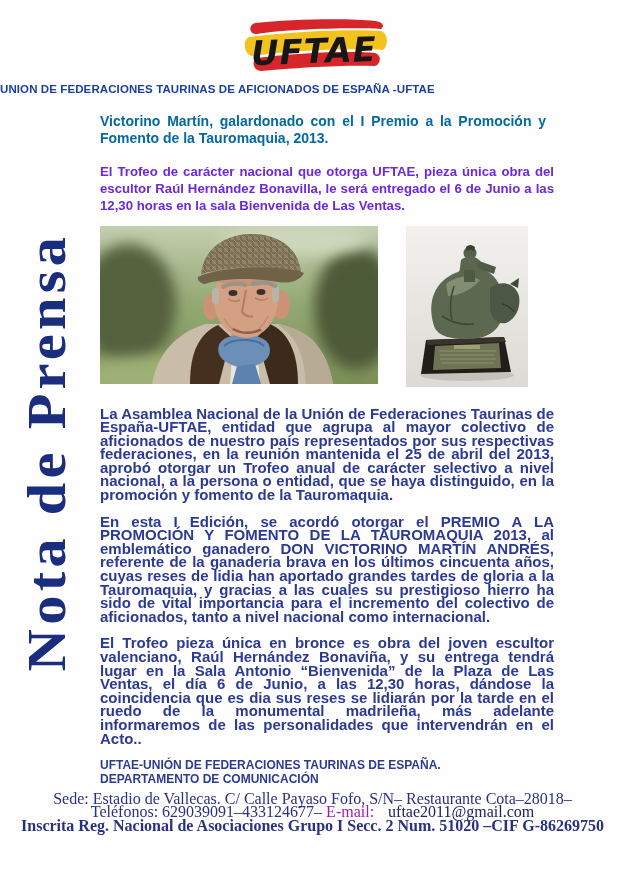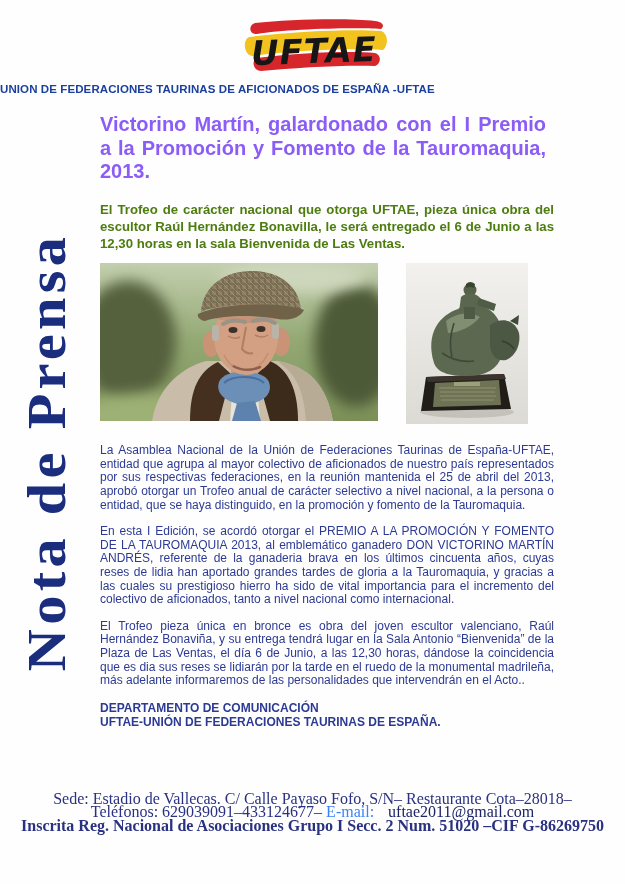--- a/index.html
+++ b/index.html
@@ -14,38 +14,38 @@
             font-size:11.5px;font-weight:bold;color:#1b3f9e;letter-spacing:.1px;}
 
   
   .vertical-title{position:absolute;left:47px;top:452px;white-space:nowrap;
                   transform:translate(-50%,-50%) rotate(-90deg) scaleX(1.08);
                   font-family:"Liberation Serif",serif;font-weight:bold;
                   font-size:54px;letter-spacing:4px;color:#1b2d7d;}
 
   
   .content{position:absolute;left:100px;top:113px;width:454px;}
-  .headline{margin:0 8px 17px 0;font-size:20px;font-weight:bold;color:#8b5cf6;
+  .headline{margin:0 8px 17px 0;font-size:14px;font-weight:bold;color:#0369a1;
             text-align:justify;line-height:1.18;}
-  .subheadline{margin:0 0 11px 0;font-size:13.2px;font-weight:bold;color:#4d7c0f;
+  .subheadline{margin:0 0 11px 0;font-size:13.2px;font-weight:bold;color:#6d28d9;
                text-align:justify;line-height:1.3;}
 
   .photos{display:flex;gap:28px;align-items:flex-start;margin:4px 0 20px 0;}
   .portrait-svg{width:278px;height:158px;display:block;}
   .trophy-svg{width:122px;height:161px;display:block;}
 
-  .body-par{margin:0 0 13px 0;font-size:12px;font-weight:normal;color:#2c3a94;
+  .body-par{margin:0 0 13px 0;font-size:15px;font-weight:bold;color:#2c3a94;
             text-align:justify;line-height:13.6px;}
   .dept{margin-top:12px;font-size:12px;font-weight:bold;color:#2c3a94;line-height:14px;}
 
   
   .footer{position:absolute;left:0;right:0;top:792px;text-align:center;
           font-family:"Liberation Serif",serif;color:#2a3180;font-size:16px;line-height:13px;}
   .footer .registry{font-weight:bold;margin-top:1px;text-align:center;}
-  .footer .email-label{color:#3b82f6;}
+  .footer .email-label{color:#a21caf;}
   .footer .email{color:#1d2464;margin-left:10px;}
 </style>
 </head>
 <body>
 
 <div class="page">
 
   <div class="logo">
     <svg viewBox="0 0 158 68" width="158" height="68">
       <path fill="#d6252b" d="M20,13 C55,9 115,8 140,11 C148,12 150,16 146,19 C120,17 50,19 22,24 C14,25 13,15 20,13 Z"></path>
@@ -157,22 +157,22 @@
         <polygon points="73,35 90,41 88,48 71,42" fill="#505c46"></polygon>
         <rect x="58" y="44" width="11" height="12" fill="#4e5a44"></rect>
       </svg>
     </div>
 
     <p class="body-par">La Asamblea Nacional de la Unión de Federaciones Taurinas de España-UFTAE, entidad que agrupa al mayor colectivo de aficionados de nuestro país representados por sus respectivas federaciones, en la reunión mantenida el 25 de abril del 2013, aprobó otorgar un Trofeo anual de carácter selectivo a nivel nacional, a la persona o entidad, que se haya distinguido, en la promoción y fomento de la Tauromaquia.</p>
     <p class="body-par">En esta I Edición, se acordó otorgar el PREMIO A LA PROMOCIÓN Y FOMENTO DE LA TAUROMAQUIA 2013, al emblemático ganadero DON VICTORINO MARTÍN ANDRÉS, referente de la ganaderia brava en los últimos cincuenta años, cuyas reses de lidia han aportado grandes tardes de gloria a la Tauromaquia, y gracias a las cuales su prestigioso hierro ha sido de vital importancia para el incremento del colectivo de aficionados, tanto a nivel nacional como internacional.</p>
     <p class="body-par">El Trofeo pieza única en bronce es obra del joven escultor valenciano, Raúl Hernández Bonaviña, y su entrega tendrá lugar en la Sala Antonio “Bienvenida” de la Plaza de Las Ventas, el día 6 de Junio, a las 12,30 horas, dándose la coincidencia que es dia sus reses se lidiarán por la tarde en el ruedo de la monumental madrileña, más adelante informaremos de las personalidades que intervendrán en el Acto..</p>
 
     <div class="dept">
+      <div>UFTAE-UNIÓN DE FEDERACIONES TAURINAS DE ESPAÑA.</div>
       <div>DEPARTAMENTO DE COMUNICACIÓN</div>
-      <div>UFTAE-UNIÓN DE FEDERACIONES TAURINAS DE ESPAÑA.</div>
     </div>
   </div>
 
   <div class="footer">
     <div>Sede: Estadio de Vallecas. C/ Calle Payaso Fofo, S/N– Restaurante Cota–28018–</div>
     <div>
       <span>Teléfonos: 629039091–433124677– </span><span class="email-label">E-mail: </span><span class="email">uftae2011@gmail.com</span>
     </div>
     <div class="registry">Inscrita Reg. Nacional de Asociaciones Grupo I Secc. 2 Num. 51020 –CIF  G-86269750</div>
   </div>

